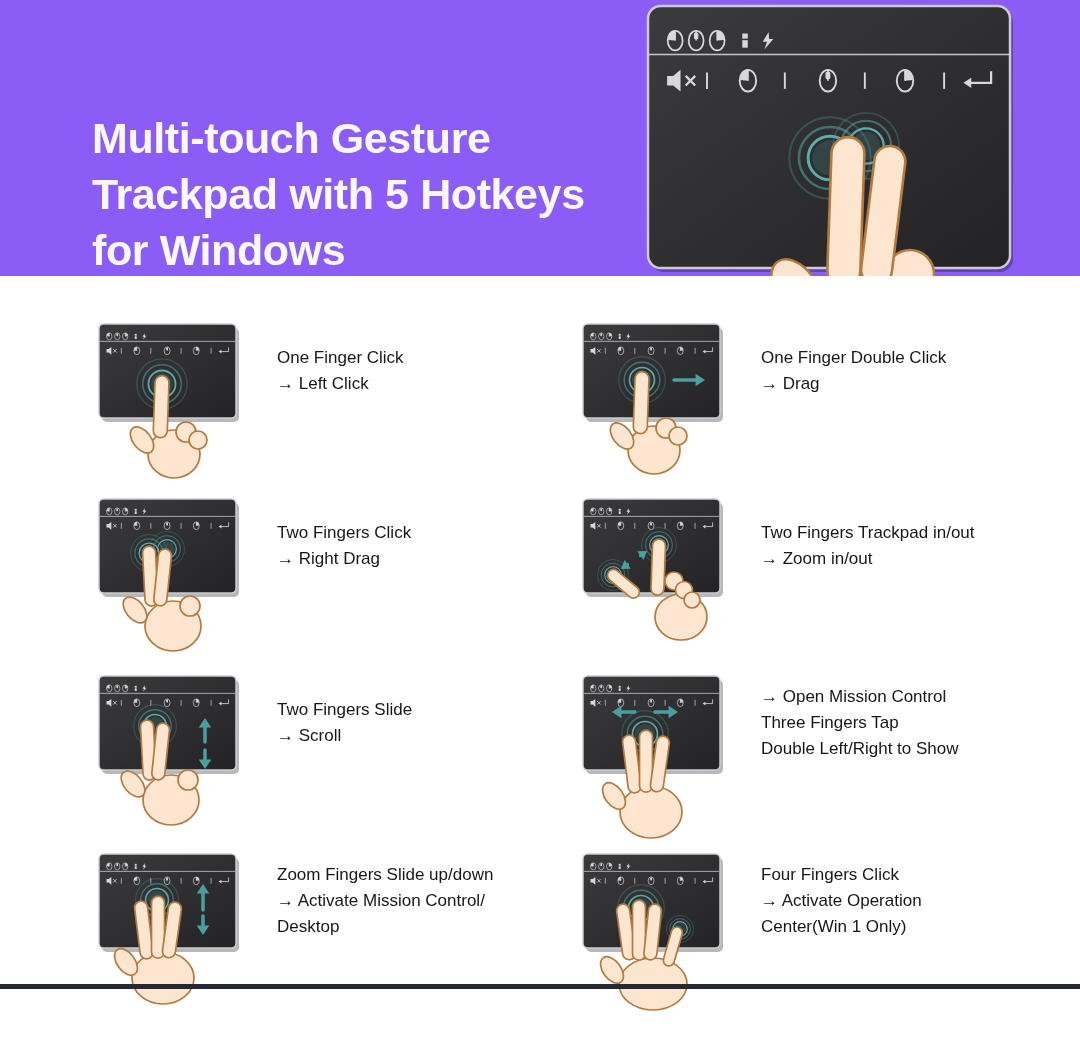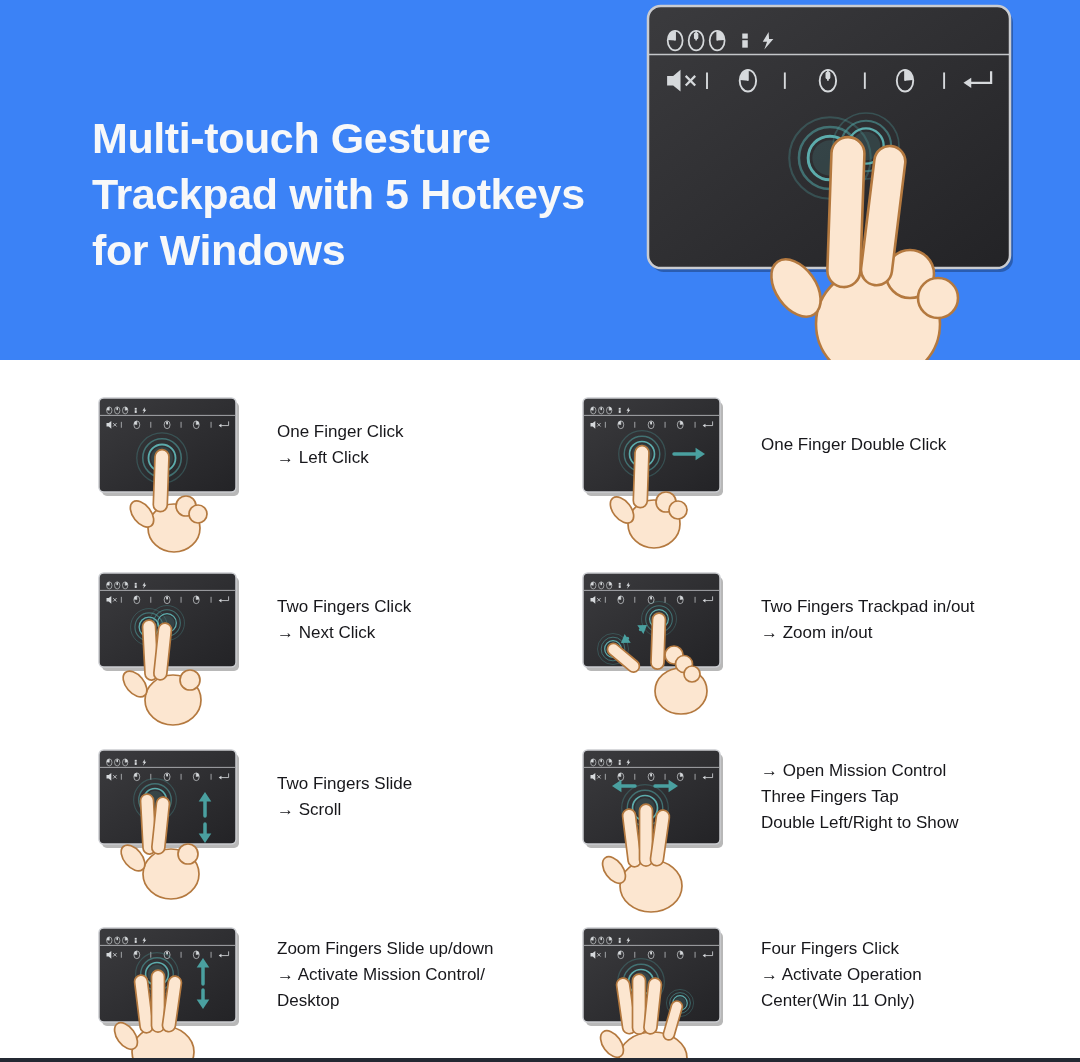--- a/index.html
+++ b/index.html
@@ -1,33 +1,33 @@
 <!DOCTYPE html>
 <html><head>
 <meta charset="utf-8">
 <style>
   html,body{margin:0;padding:0}
   body{
     width:1080px;height:1062px;overflow:hidden;background:#fff;
     font-family:"Liberation Sans",sans-serif;
     -webkit-font-smoothing:antialiased;
   }
-  .hero{position:relative;height:360px;background:#3b82f6;overflow:hidden}
+  .hero{position:relative;height:276px;background:#8b5cf6;overflow:hidden}
   .hero-title{
     position:absolute;left:92px;top:110px;margin:0;
     color:#f7f8f9;font-size:43px;line-height:56px;font-weight:700;
     letter-spacing:-0.4px;white-space:pre-line;
   }
   .hero-ill{position:absolute;top:6px;right:70px;width:362px;height:346px}
   .hero-ill svg{overflow:visible;display:block}
   .grid{
     display:grid;
     grid-template-columns:540px 540px;
     grid-template-rows:175px 177px 178px 142px;
-    padding-top:26px;background:#fff;
+    padding-top:36px;background:#fff;
   }
   .cell{display:flex;align-items:flex-start}
   .cell:nth-child(odd){padding-left:95px}
   .cell:nth-child(even){padding-left:39px}
   .ill{width:150px;height:140px;margin-top:10px;flex:none}
   .ill svg{overflow:visible;display:block}
   .caption{
     margin-left:32px;margin-top:10px;height:98px;
     display:flex;flex-direction:column;justify-content:center;
     font-size:17px;line-height:26px;color:#17171b;
@@ -272,20 +272,21 @@
               <rect x="56" y="49.7" width="14" height="62" rx="7" transform="rotate(2 63 56)" fill="#fce6d0" stroke="#b4793f" stroke-width="1.7"></rect>
             </g>
             <g>
               <line x1="95" y1="58" x2="116.55" y2="58" stroke="#4aa0a0" stroke-width="3.5" stroke-linecap="round"></line>
               <polygon points="126,58 116.55,64.3 116.55,51.7" fill="#4aa0a0"></polygon>
             </g>
           </svg>
         </div>
         <div class="caption">
           <div class="line">One Finger Double Click</div>
+          <div class="line">→ Drag</div>
         </div>
       </div>
       <div class="cell">
         <div class="ill">
           <svg width="150" height="140" viewBox="0 0 150 140" xmlns="http://www.w3.org/2000/svg">
             <g transform="translate(4,2)">
               <defs>
                 <linearGradient id="gs2" x1="0" y1="0" x2="1" y2="1">
                   <stop offset="0" stop-color="#3b3b3e"></stop>
                   <stop offset="1" stop-color="#232326"></stop>
@@ -355,21 +356,21 @@
               <ellipse cx="78" cy="129" rx="28" ry="25" fill="#fce6d0" stroke="#b4793f" stroke-width="1.7"></ellipse>
               <ellipse cx="40" cy="113" rx="9" ry="15" transform="rotate(-40 40 113)" fill="#fce6d0" stroke="#b4793f" stroke-width="1.7"></ellipse>
               <circle cx="95" cy="109" r="10" fill="#fce6d0" stroke="#b4793f" stroke-width="1.7"></circle>
               <rect x="47.5" y="49.15" width="13" height="60" rx="6.5" transform="rotate(-3 54 55)" fill="#fce6d0" stroke="#b4793f" stroke-width="1.7"></rect>
               <rect x="63.5" y="52.15" width="13" height="57" rx="6.5" transform="rotate(6 70 58)" fill="#fce6d0" stroke="#b4793f" stroke-width="1.7"></rect>
             </g>
           </svg>
         </div>
         <div class="caption">
           <div class="line">Two Fingers Click</div>
-          <div class="line">→  Next Click</div>
+          <div class="line">→  Right Drag</div>
         </div>
       </div>
       <div class="cell">
         <div class="ill">
           <svg width="150" height="140" viewBox="0 0 150 140" xmlns="http://www.w3.org/2000/svg">
             <g transform="translate(4,2)">
               <defs>
                 <linearGradient id="gs3" x1="0" y1="0" x2="1" y2="1">
                   <stop offset="0" stop-color="#3b3b3e"></stop>
                   <stop offset="1" stop-color="#232326"></stop>
@@ -794,18 +795,18 @@
               <rect x="37.5" y="52.15" width="13" height="56" rx="6.5" transform="rotate(-8 44 58)" fill="#fce6d0" stroke="#b4793f" stroke-width="1.7"></rect>
               <rect x="53.5" y="48.15" width="13" height="60" rx="6.5" transform="rotate(0 60 54)" fill="#fce6d0" stroke="#b4793f" stroke-width="1.7"></rect>
               <rect x="69.5" y="52.15" width="13" height="56" rx="6.5" transform="rotate(6 76 58)" fill="#fce6d0" stroke="#b4793f" stroke-width="1.7"></rect>
               <rect x="92.5" y="75.05" width="11" height="40" rx="5.5" transform="rotate(16 98 80)" fill="#fce6d0" stroke="#b4793f" stroke-width="1.7"></rect>
             </g>
           </svg>
         </div>
         <div class="caption">
           <div class="line">Four Fingers Click</div>
           <div class="line">→  Activate Operation</div>
-          <div class="line">Center(Win 11 Only)</div>
+          <div class="line">Center(Win 1 Only)</div>
         </div>
       </div>
     </main>
   <footer class="bottom-bar"></footer>
 </div>
 
 </body></html>

